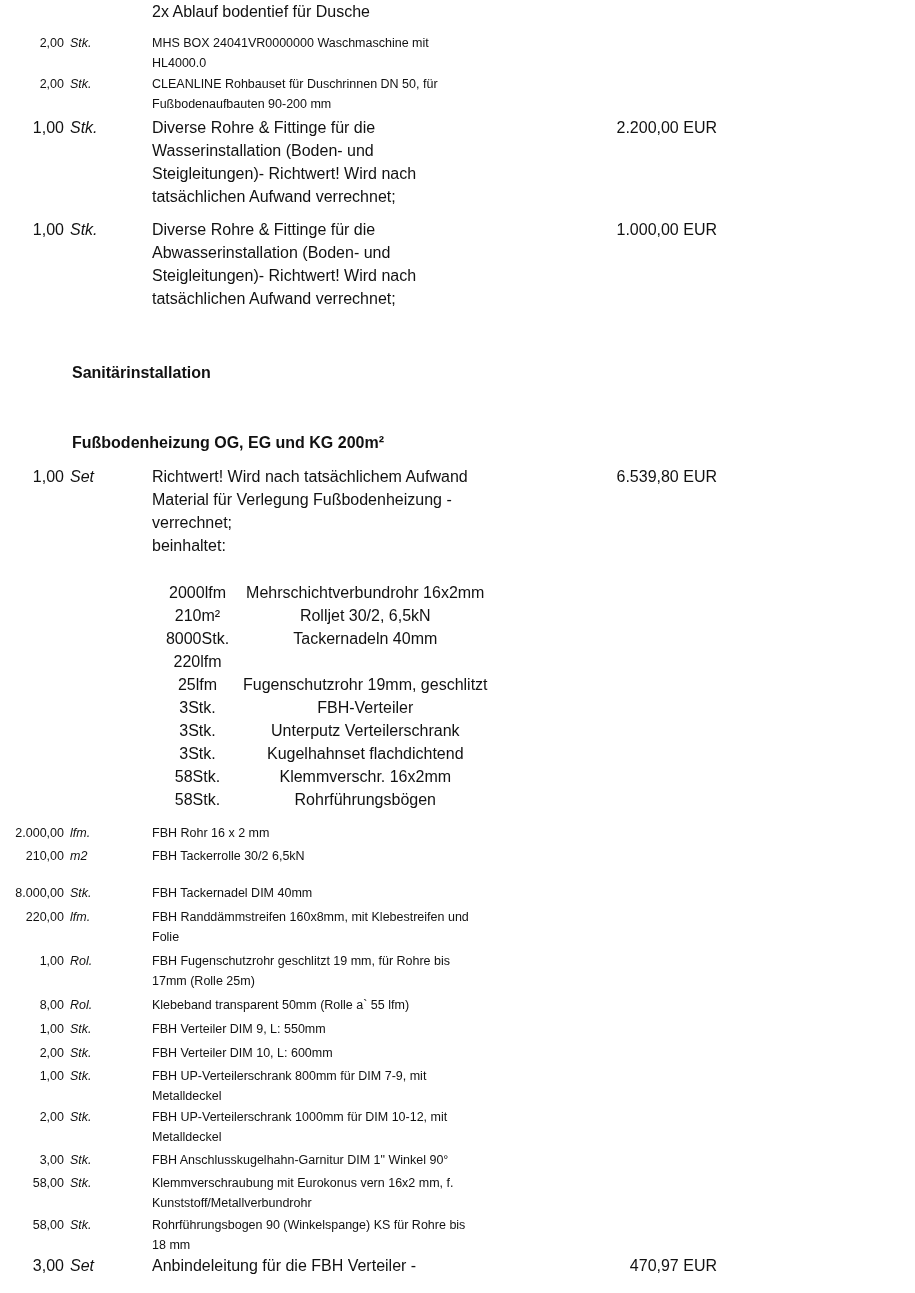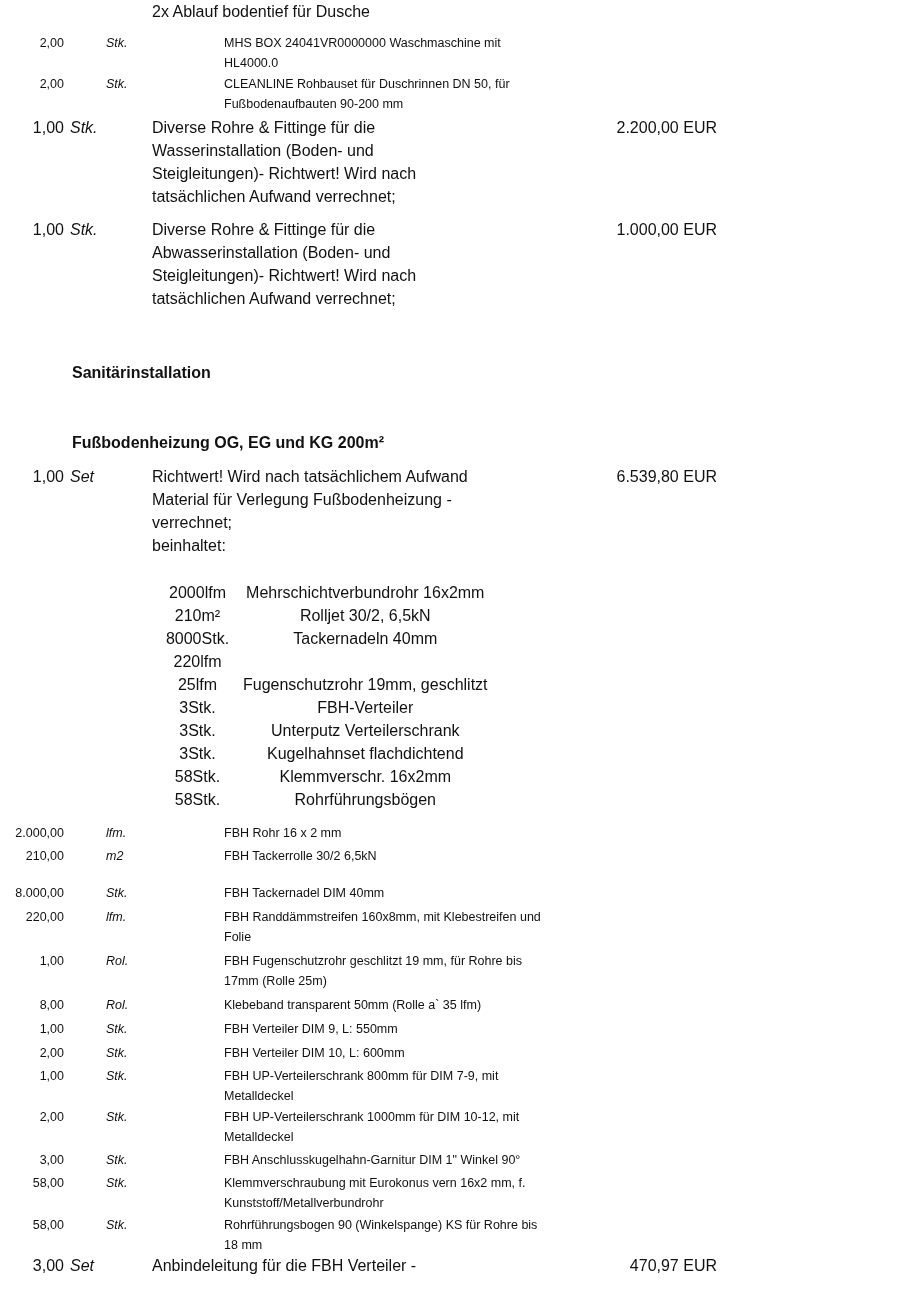--- a/index.html
+++ b/index.html
@@ -6,21 +6,21 @@
   #page{
     position:relative;
     width:757px;height:1293px;
     background:#ffffff;
     font-family:"Liberation Sans", sans-serif;
     color:#111111;
     overflow:hidden;
   }
   .row{position:absolute;left:0;width:872px;display:grid;grid-template-columns:64px 88px 438px 127px 155px;}
   .lg{font-size:16px;line-height:23px;}
-  .sm{font-size:12.5px;line-height:20px;gap:36px;}
+  .sm{font-size:12.5px;line-height:20px;}
   .num{text-align:right;white-space:nowrap;}
   .unit{padding-left:6px;white-space:nowrap;font-style:italic;}
   .desc{display:block;}
   .dl{display:block;white-space:nowrap;}
   .p1,.p2{text-align:right;white-space:nowrap;}
   .intro{position:absolute;left:152px;top:0;font-size:16px;line-height:23px;white-space:nowrap;}
   .sec-total{position:absolute;left:72px;top:361px;width:801px;display:flex;justify-content:space-between;font-weight:700;font-size:16px;line-height:23px;text-align:center;}
   .sec-head{position:absolute;left:72px;top:431px;font-weight:700;font-size:16px;line-height:23px;white-space:nowrap;}
   .inc{position:absolute;left:152px;top:581px;font-size:16px;line-height:23px;}
   .inc-row{display:grid;grid-template-columns:91px auto;white-space:nowrap;text-align:center;}
@@ -177,21 +177,21 @@
     <span class="desc">
       <span class="dl">FBH Fugenschutzrohr geschlitzt 19 mm, für Rohre bis</span>
       <span class="dl">17mm (Rolle 25m)</span>
     </span>
   </div>
 
   <div class="row sm" style="top:995px">
     <span class="num">8,00</span>
     <span class="unit">Rol.</span>
     <span class="desc">
-      <span class="dl">Klebeband transparent 50mm (Rolle a` 35 lfm)</span>
+      <span class="dl">Klebeband transparent 50mm (Rolle a` 55 lfm)</span>
     </span>
   </div>
 
   <div class="row sm" style="top:1019px">
     <span class="num">1,00</span>
     <span class="unit">Stk.</span>
     <span class="desc">
       <span class="dl">FBH Verteiler DIM 9, L: 550mm</span>
     </span>
   </div>

